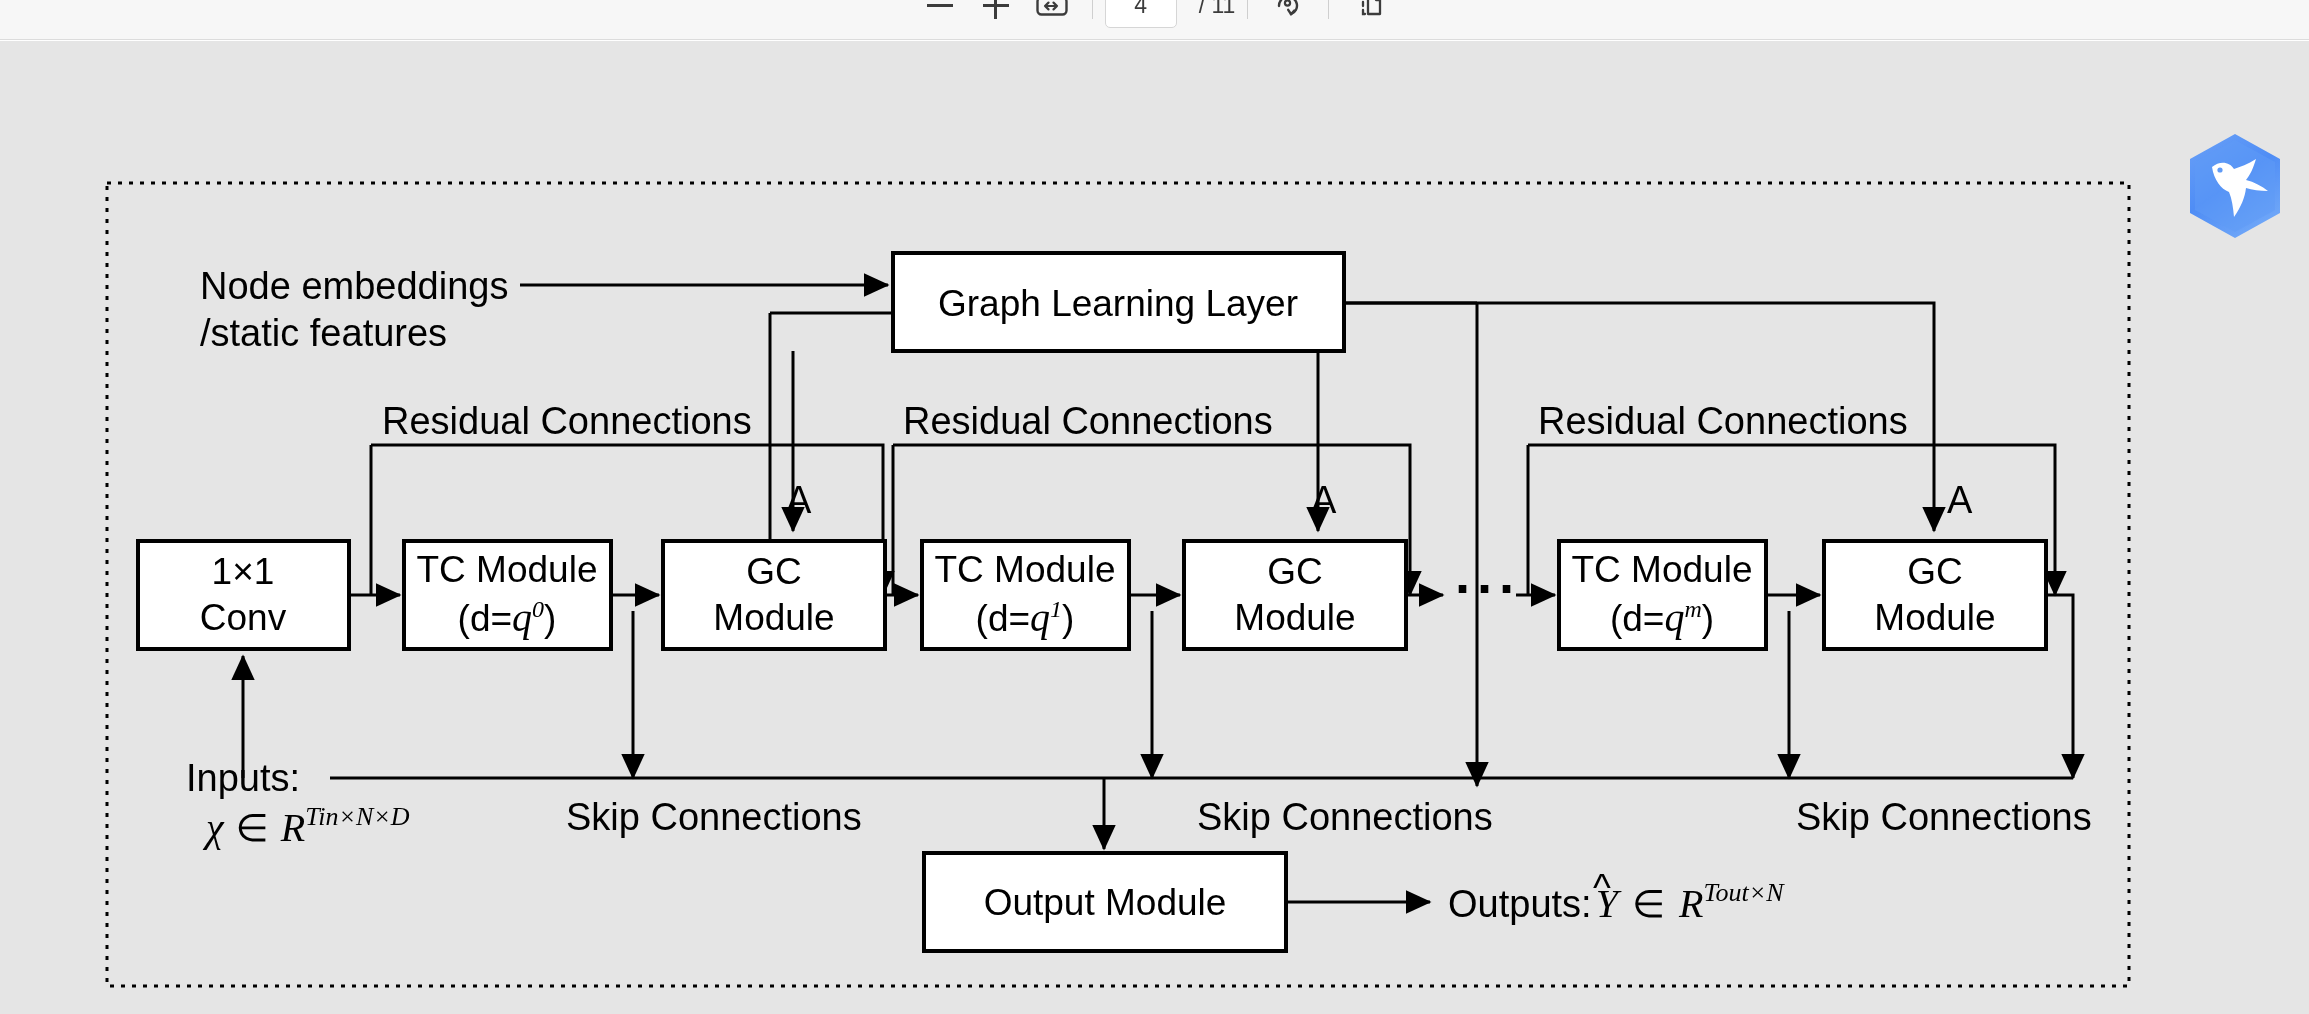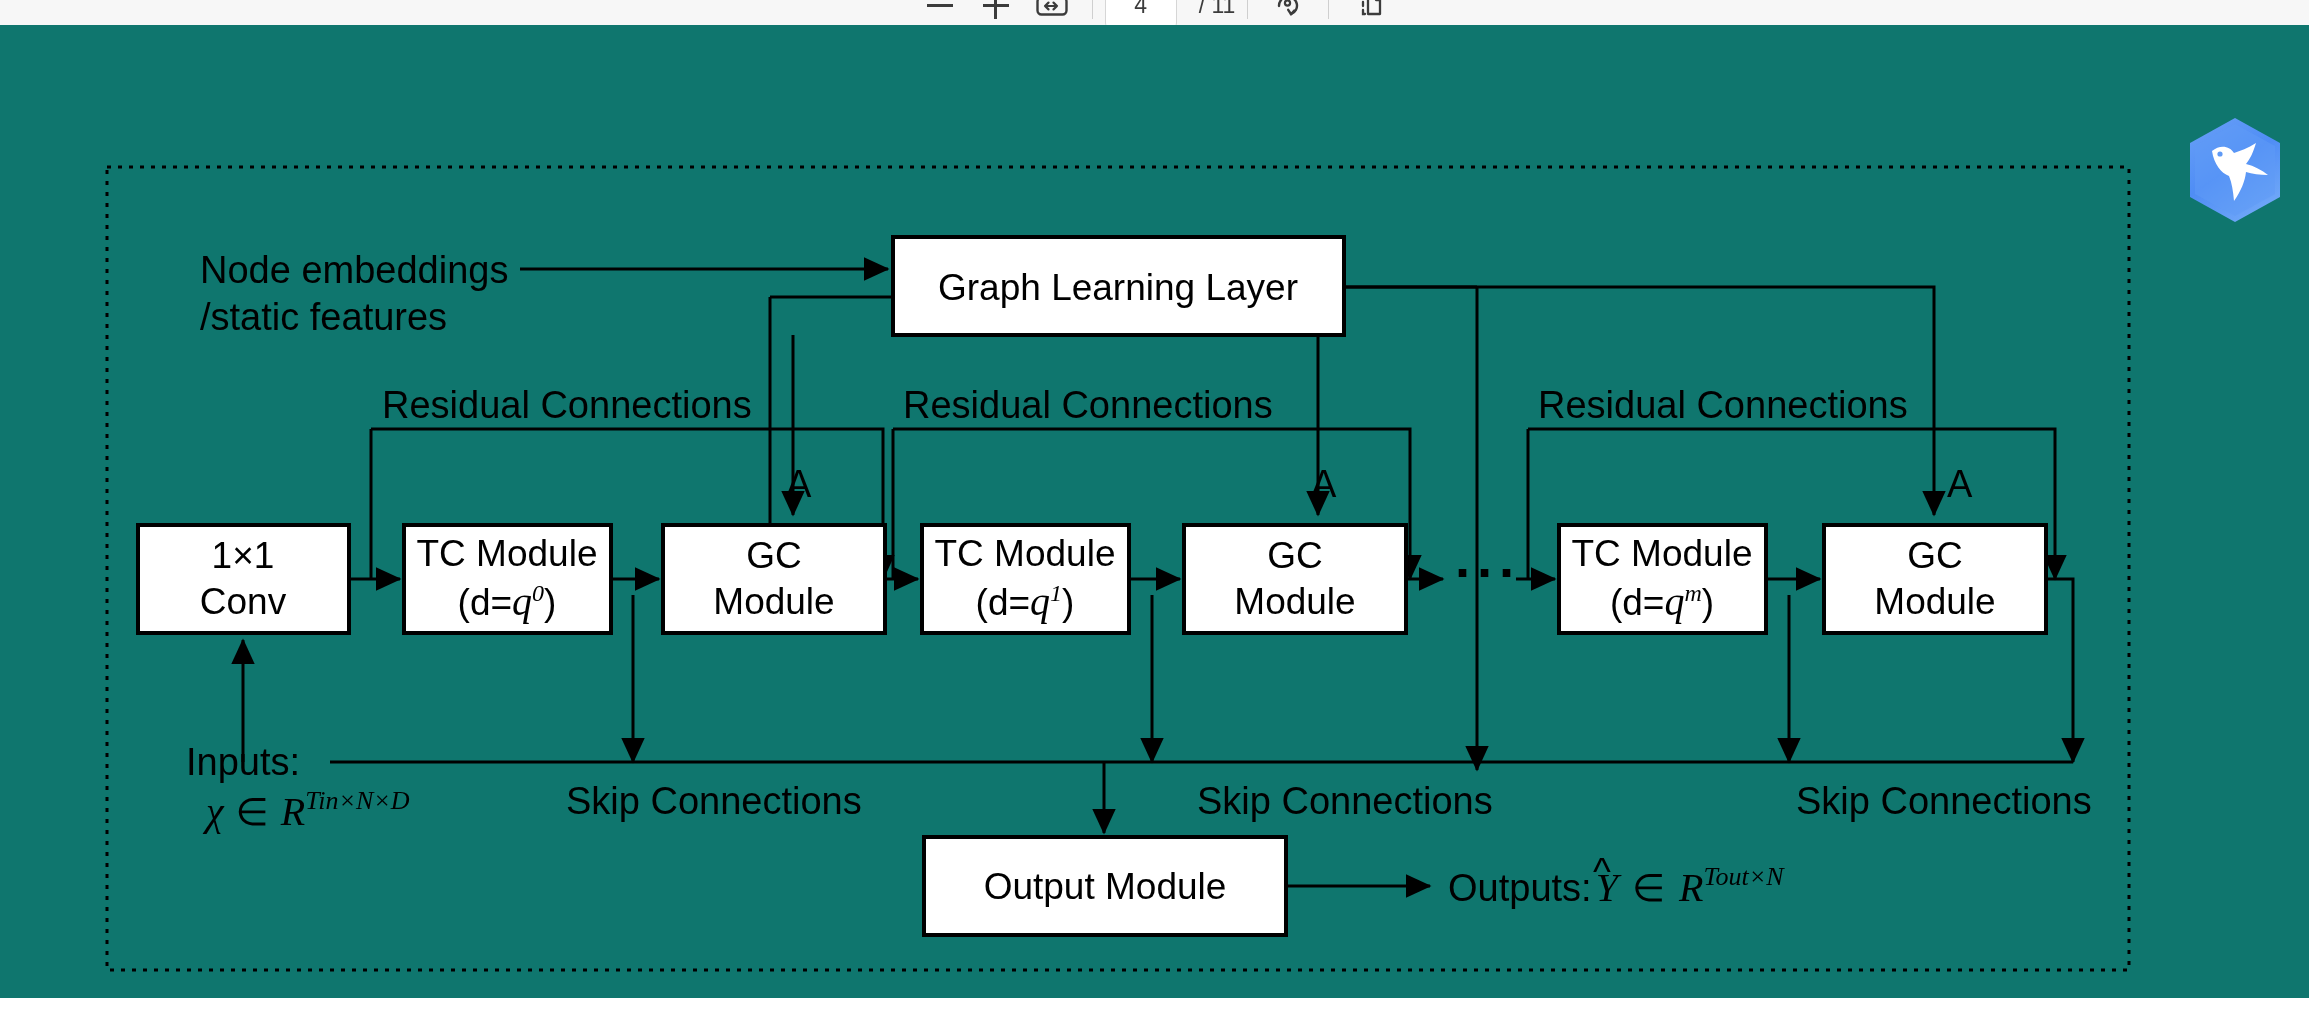--- a/index.html
+++ b/index.html
@@ -31,21 +31,21 @@
   }
   .page-total{font-size:23px;color:#3c3c3c;margin-left:22px;white-space:nowrap;}
   .minus-glyph{display:block;width:26px;height:3px;background:#3c3c3c;}
   .plus-glyph{position:relative;width:26px;height:26px;}
   .plus-glyph:before,.plus-glyph:after{content:"";position:absolute;background:#3c3c3c;}
   .plus-glyph:before{left:0;top:11.5px;width:26px;height:3px;}
   .plus-glyph:after{top:0;left:11.5px;width:3px;height:26px;}
 
   
   #page{
-    position:absolute;left:0;top:25px;width:2309px;height:973px;background:#0f766e;
+    position:absolute;left:0;top:41px;width:2309px;height:973px;background:#e5e5e5;
   }
   #logo{
     position:absolute;left:2176px;top:86px;width:118px;height:118px;
   }
   #figure{position:absolute;left:0;top:0;width:2309px;height:973px;}
   svg{display:block;}
   text{font-family:"Liberation Sans", sans-serif;fill:#000;}
   .lbl{font-size:38px;}
   .boxlbl{font-size:37px;}
   .conn{font-size:38px;}

